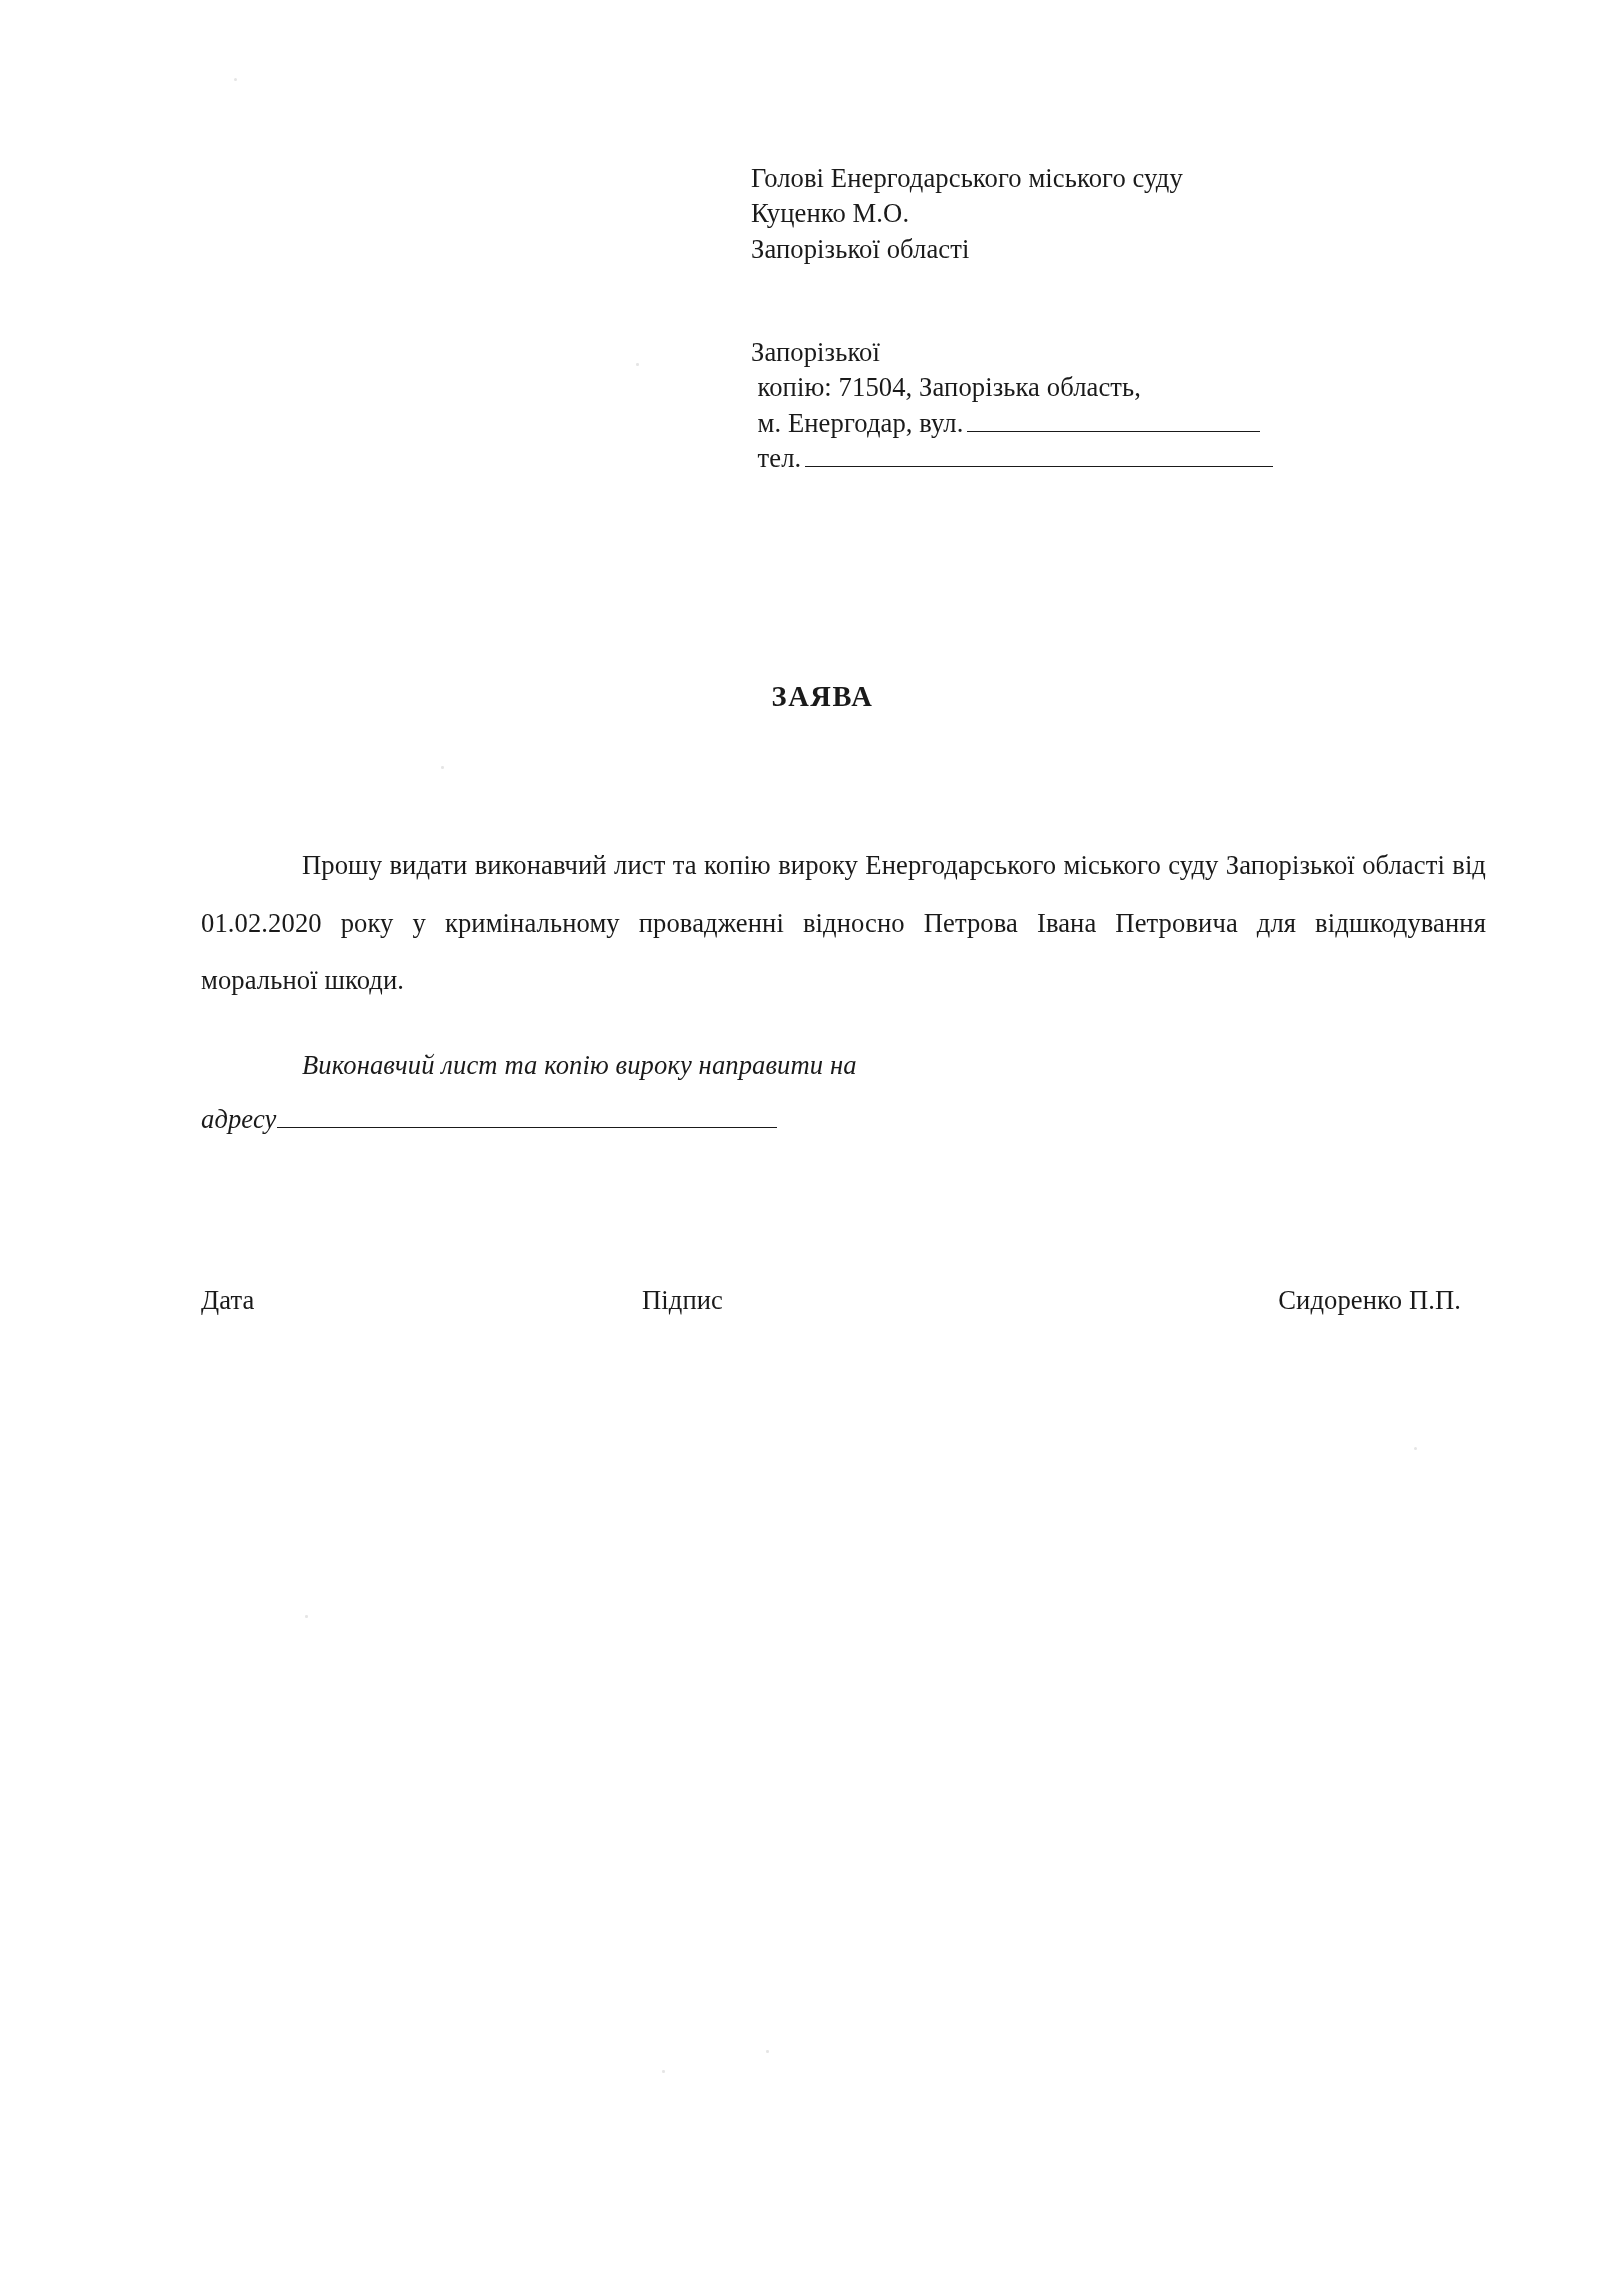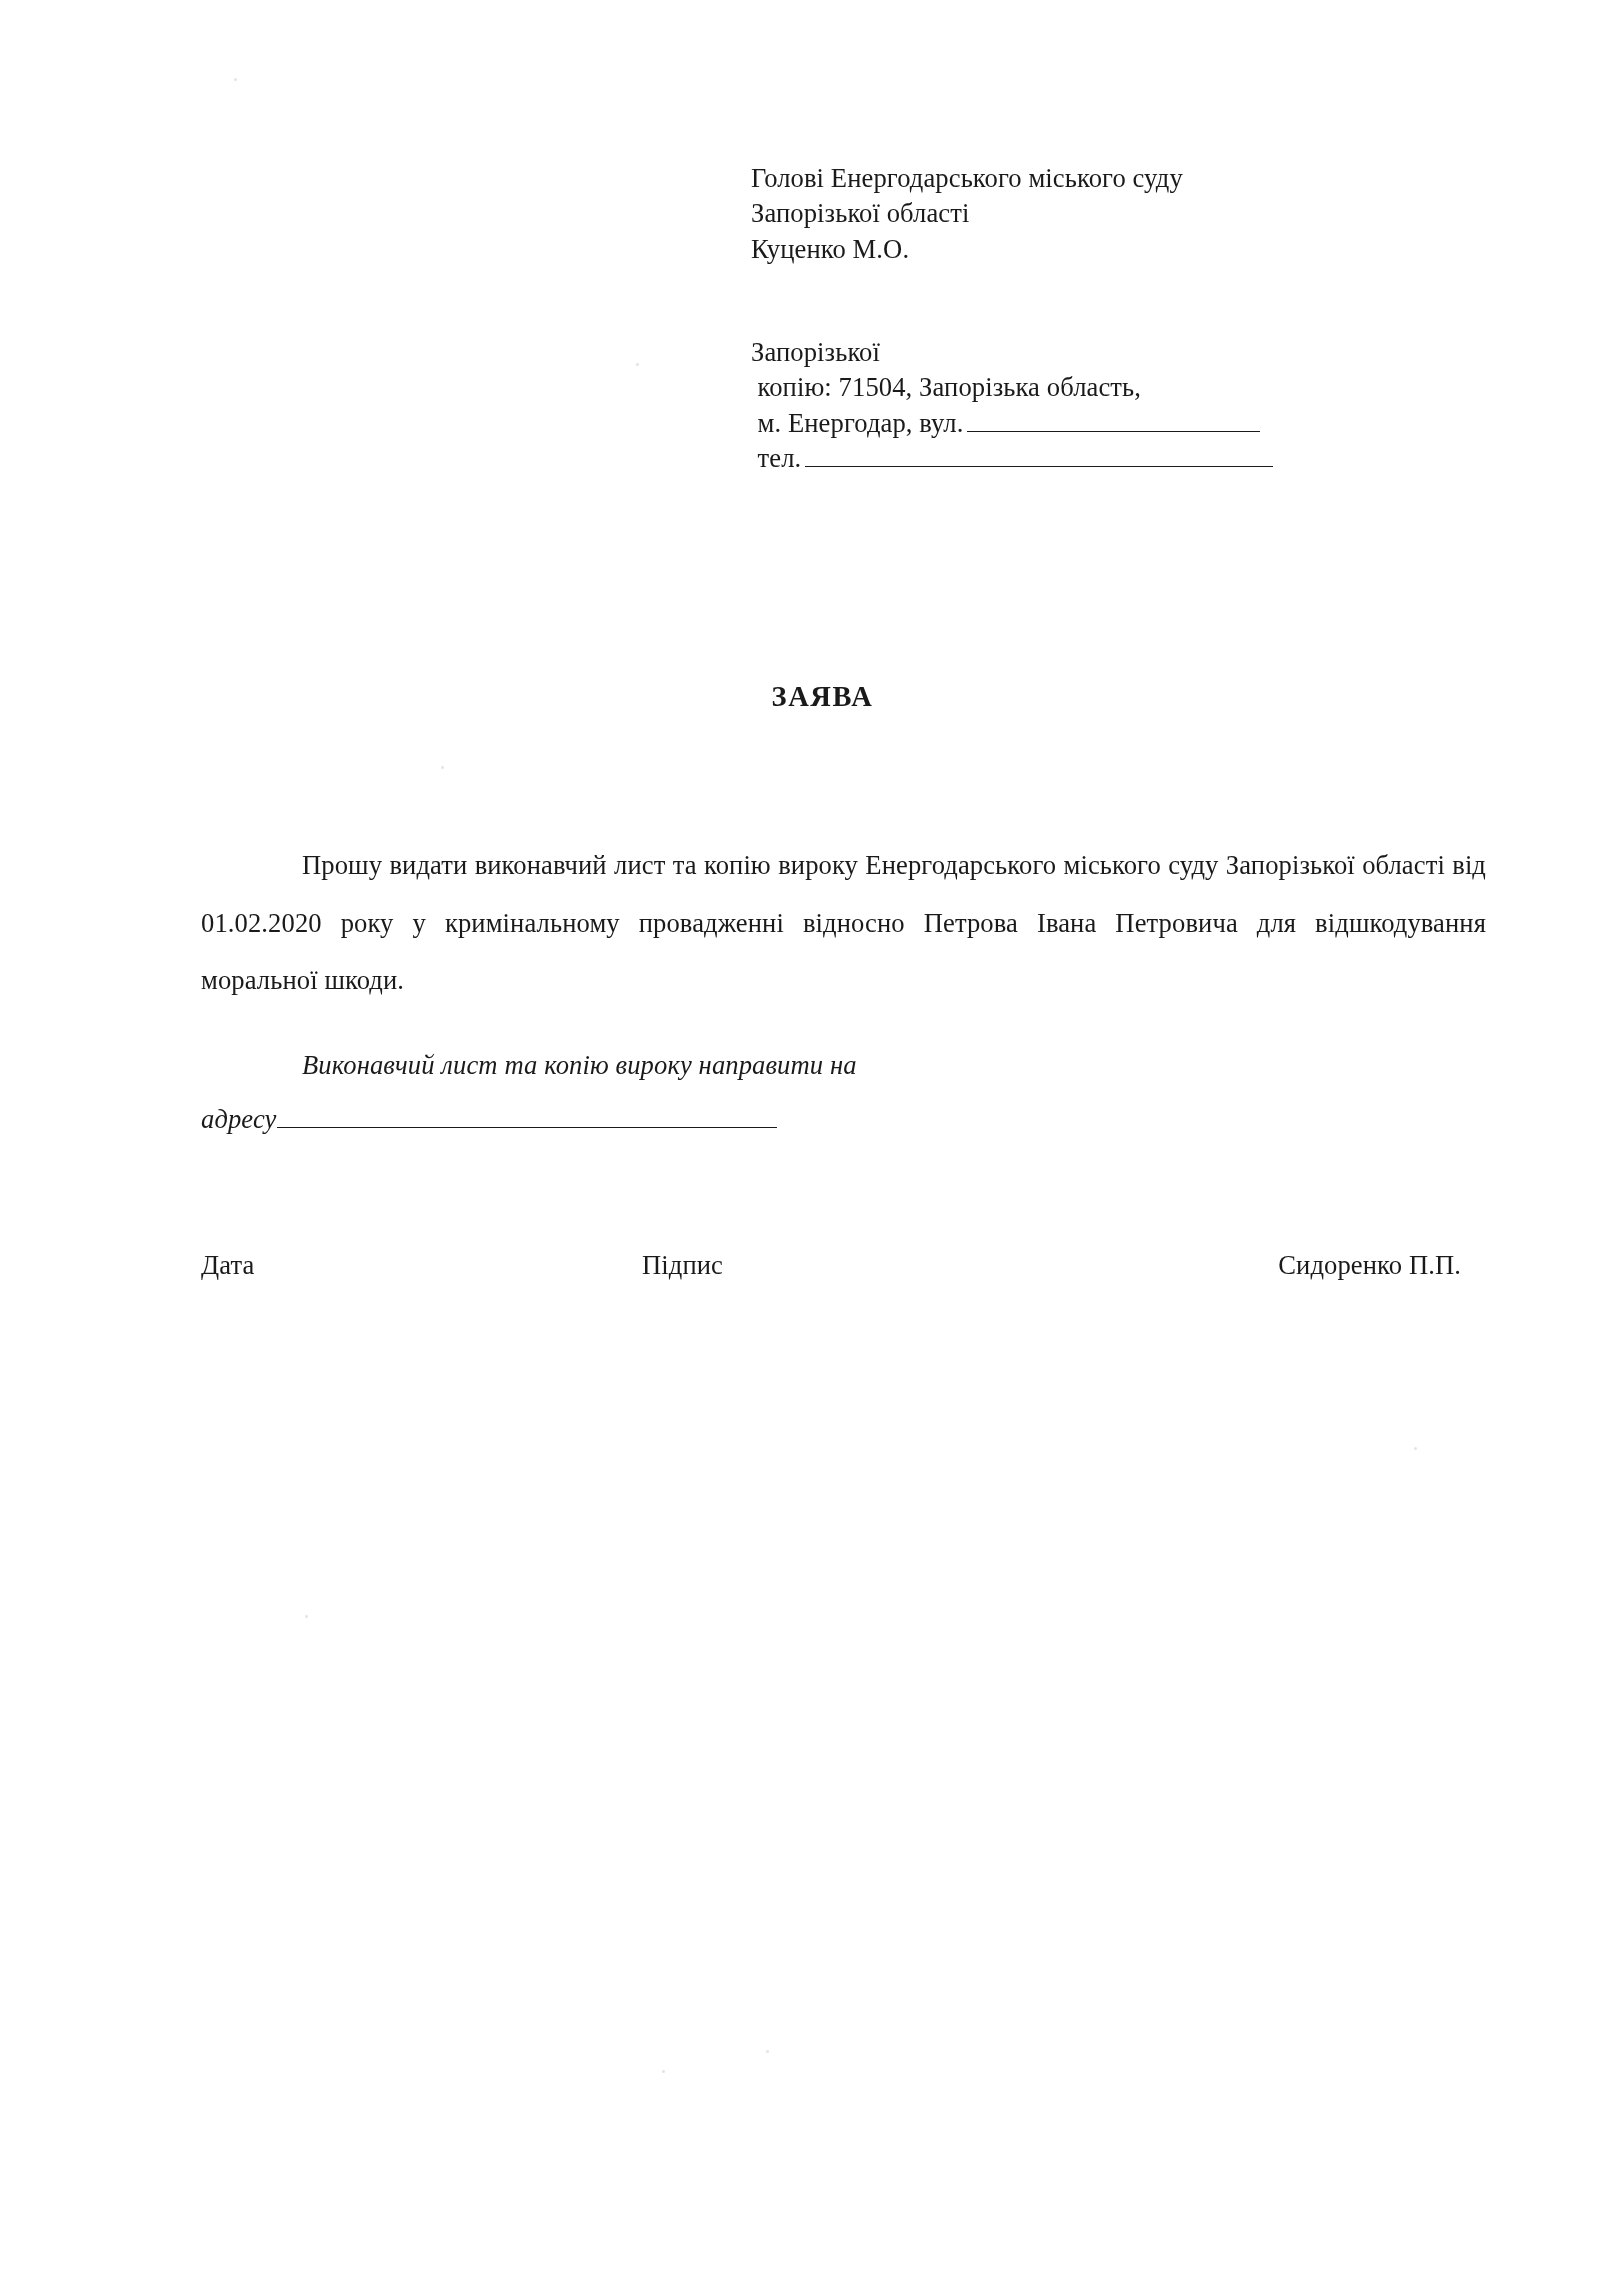--- a/index.html
+++ b/index.html
@@ -107,21 +107,21 @@
   .hang {
     display: block;
     text-indent: 0;
     margin-top: -3.9px;
   }
 
   
   .sign-row {
     position: absolute;
     left: 201px;
-    top: 1250px;
+    top: 1285px;
     width: 1285px;
     font-size: 26.6px;
     display: flex;
     letter-spacing: 0.1px;
   }
   .sign-date { width: 441px; }
   .sign-sign { width: 402px; }
   .sign-name { flex: 1; text-align: right; padding-right: 25px; }
 
   
@@ -140,22 +140,22 @@
   <div class="speck" style="left:234px; top:78px; width:3.2px; height:3.2px;"></div>
   <div class="speck" style="left:636px; top:363px; width:2.6px; height:2.6px;"></div>
   <div class="speck" style="left:441px; top:766px; width:2.6px; height:2.6px;"></div>
   <div class="speck" style="left:1414px; top:1447px; width:3.2px; height:3.2px;"></div>
   <div class="speck" style="left:305px; top:1615px; width:2.6px; height:2.6px;"></div>
   <div class="speck" style="left:766px; top:2050px; width:2.6px; height:2.6px;"></div>
   <div class="speck" style="left:662px; top:2070px; width:2.6px; height:2.6px;"></div>
 
   <div class="addressee">
     <div class="line">Голові Енергодарського міського суду</div>
+    <div class="line">Куценко М.О.</div>
     <div class="line">Запорізької області</div>
-    <div class="line">Куценко М.О.</div>
   </div>
 
   <div class="applicant">
     <div class="line">Запорізької</div>
     <div class="line indent">копію: 71504, Запорізька область,</div>
     <div class="line indent"><span>м. Енергодар, вул.</span><span class="rule rule-addr"></span></div>
     <div class="line indent"><span>тел.</span><span class="rule rule-tel"></span></div>
   </div>
 
   <div class="doc-title">

